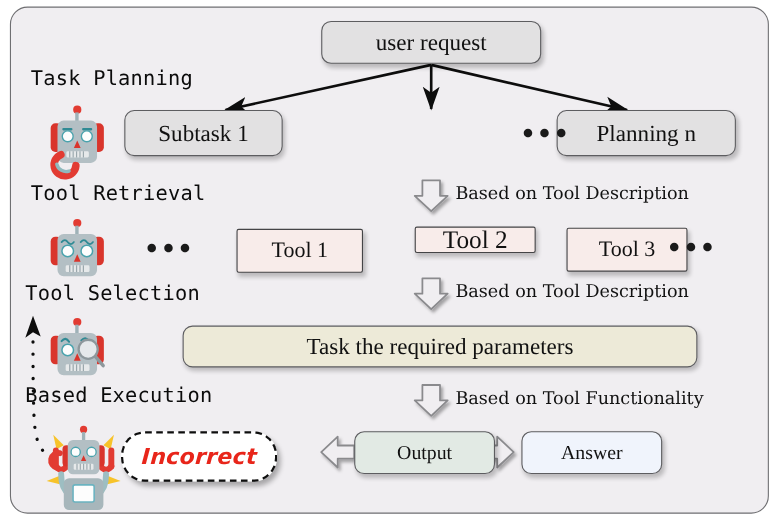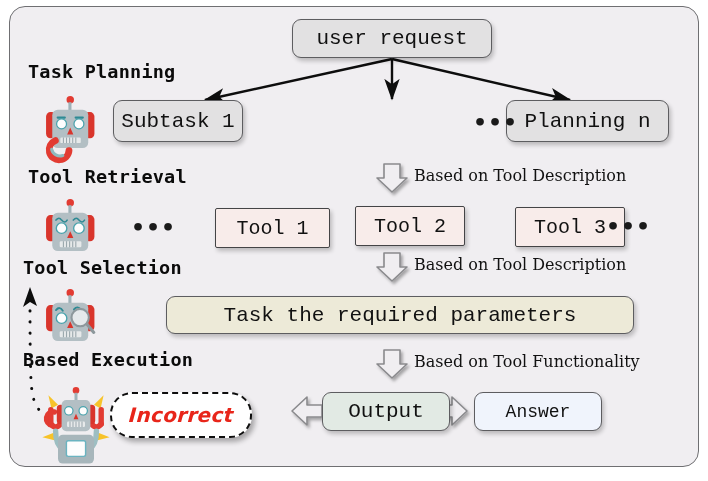--- a/index.html
+++ b/index.html
@@ -11,32 +11,32 @@
   .frame{
     position:absolute;left:9px;top:6px;width:690px;height:461px;
     background:#f0eef1;border:1.4px solid #6f6f72;border-radius:16px;
     box-sizing:border-box;
   }
 
   
   .box{
     position:absolute;box-sizing:border-box;
     display:flex;align-items:center;justify-content:center;
-    font-family:Liberation Mono, monospace;
+    font-family:Liberation Serif, serif;
     color:#111;white-space:nowrap;
   }
   .rbox{border:1.3px solid #5d5d60;border-radius:9px;background:#e2e1e2;}
   .sqbox{border:1.6px solid #444446;border-radius:2px;background:#f8ecea;margin-left:39px;}
 
   .shadow{box-shadow:2px 3px 4px rgba(0,0,0,.22);}
 
   
   .stage-label{
     position:absolute;font-family:"DejaVu Sans Mono",monospace;
-    font-weight:bold;font-size:18.5px;color:#0b0b0b;letter-spacing:.2px;
+    font-weight:normal;font-size:18.5px;color:#0b0b0b;letter-spacing:.2px;
     white-space:nowrap;
   }
 
   
   .caption{
     position:absolute;font-family:"DejaVu Serif",serif;font-size:16px;
     color:#111;white-space:nowrap;
   }
 
   
@@ -218,35 +218,35 @@
     </g>
   </svg>
 
   <div class="stage-label" style="left:28px;top:61px;">Task Planning</div>
   <div class="stage-label" style="left:28px;top:166px;">Tool Retrieval</div>
   <div class="stage-label" style="left:23px;top:257px;">Tool Selection</div>
   <div class="stage-label" style="left:23px;top:349px;">Based Execution</div>
 
   <div class="box rbox shadow" style="left:292px;top:19px;width:200px;height:39px;font-size:21px;">user request</div>
 
-  <div class="box rbox shadow" style="left:113px;top:100px;width:130px;height:42px;font-size:21px;">Subtask 1</div>
+  <div class="box rbox shadow" style="left:113px;top:100px;width:144px;height:42px;font-size:21px;">Subtask 1</div>
   <div class="box rbox shadow" style="left:506px;top:100px;width:163px;height:42px;font-size:21px;">Planning n</div>
 
   <div class="dots" style="left:473px;top:112px;">•••</div>
 
   <div class="box sqbox shadow" style="left:176px;top:208px;width:115px;height:40px;font-size:20px;">Tool 1</div>
-  <div class="box sqbox shadow" style="left:316px;top:206px;width:110px;height:40px;font-size:20px;">Tool 2</div>
+  <div class="box sqbox shadow" style="left:338px;top:206px;width:110px;height:24px;font-size:23px;">Tool 2</div>
   <div class="box sqbox shadow" style="left:476px;top:207px;width:110px;height:40px;font-size:20px;">Tool 3</div>
 
   <div class="dots" style="left:131px;top:217px;">•••</div>
   <div class="dots" style="left:606px;top:216px;">•••</div>
 
   <div class="box rbox shadow" style="left:166px;top:296px;width:468px;height:38px;font-size:21px;background:#edead8;">Task the required parameters</div>
 
-  <div class="box rbox shadow" style="left:322px;top:392px;width:128px;height:39px;font-size:21px;background:#e2eae4;">Output</div>
+  <div class="box rbox shadow" style="left:322px;top:392px;width:128px;height:39px;font-size:18px;background:#e2eae4;">Output</div>
   <div class="box rbox shadow" style="left:474px;top:392px;width:128px;height:39px;font-size:18px;background:#f0f4fc;">Answer</div>
 
   <div class="bubble" style="left:110px;top:392px;width:138px;height:42px;">
     <span>Incorrect</span>
   </div>
 
   <div class="caption" style="left:414px;top:166px;">Based on Tool Description</div>
   <div class="caption" style="left:414px;top:255px;">Based on Tool Description</div>
   <div class="caption" style="left:414px;top:352px;">Based on Tool Functionality</div>
 

